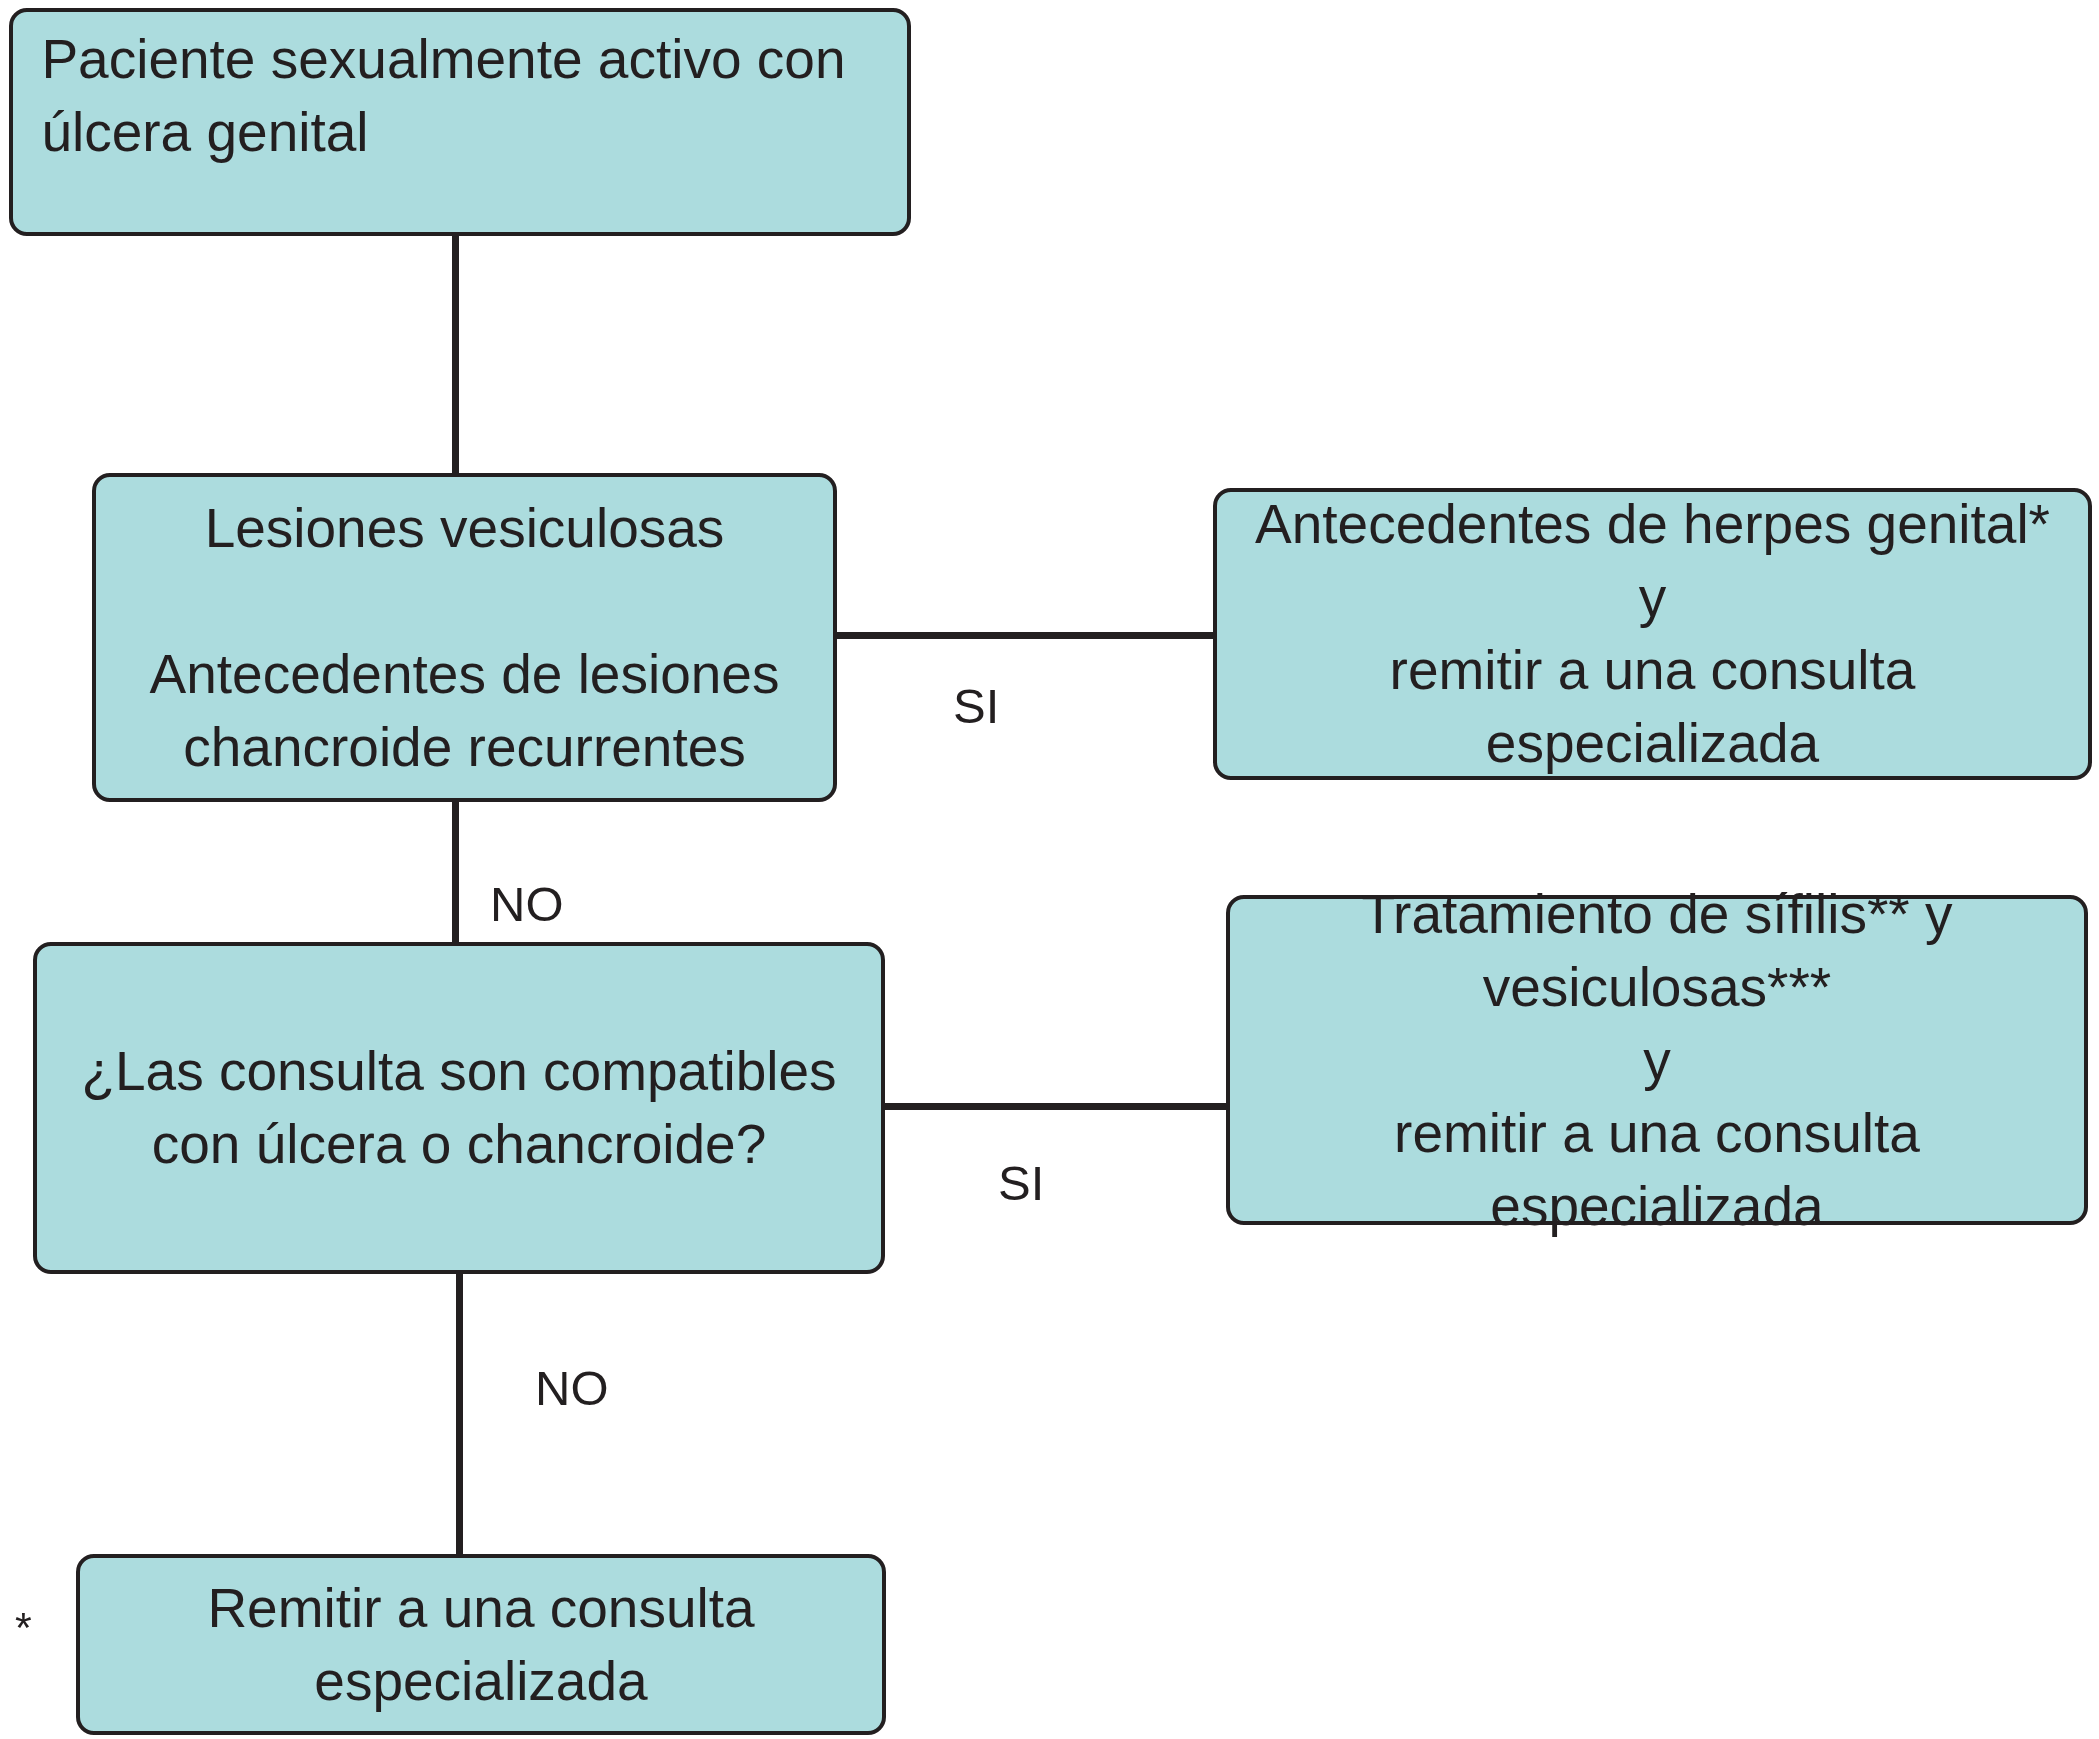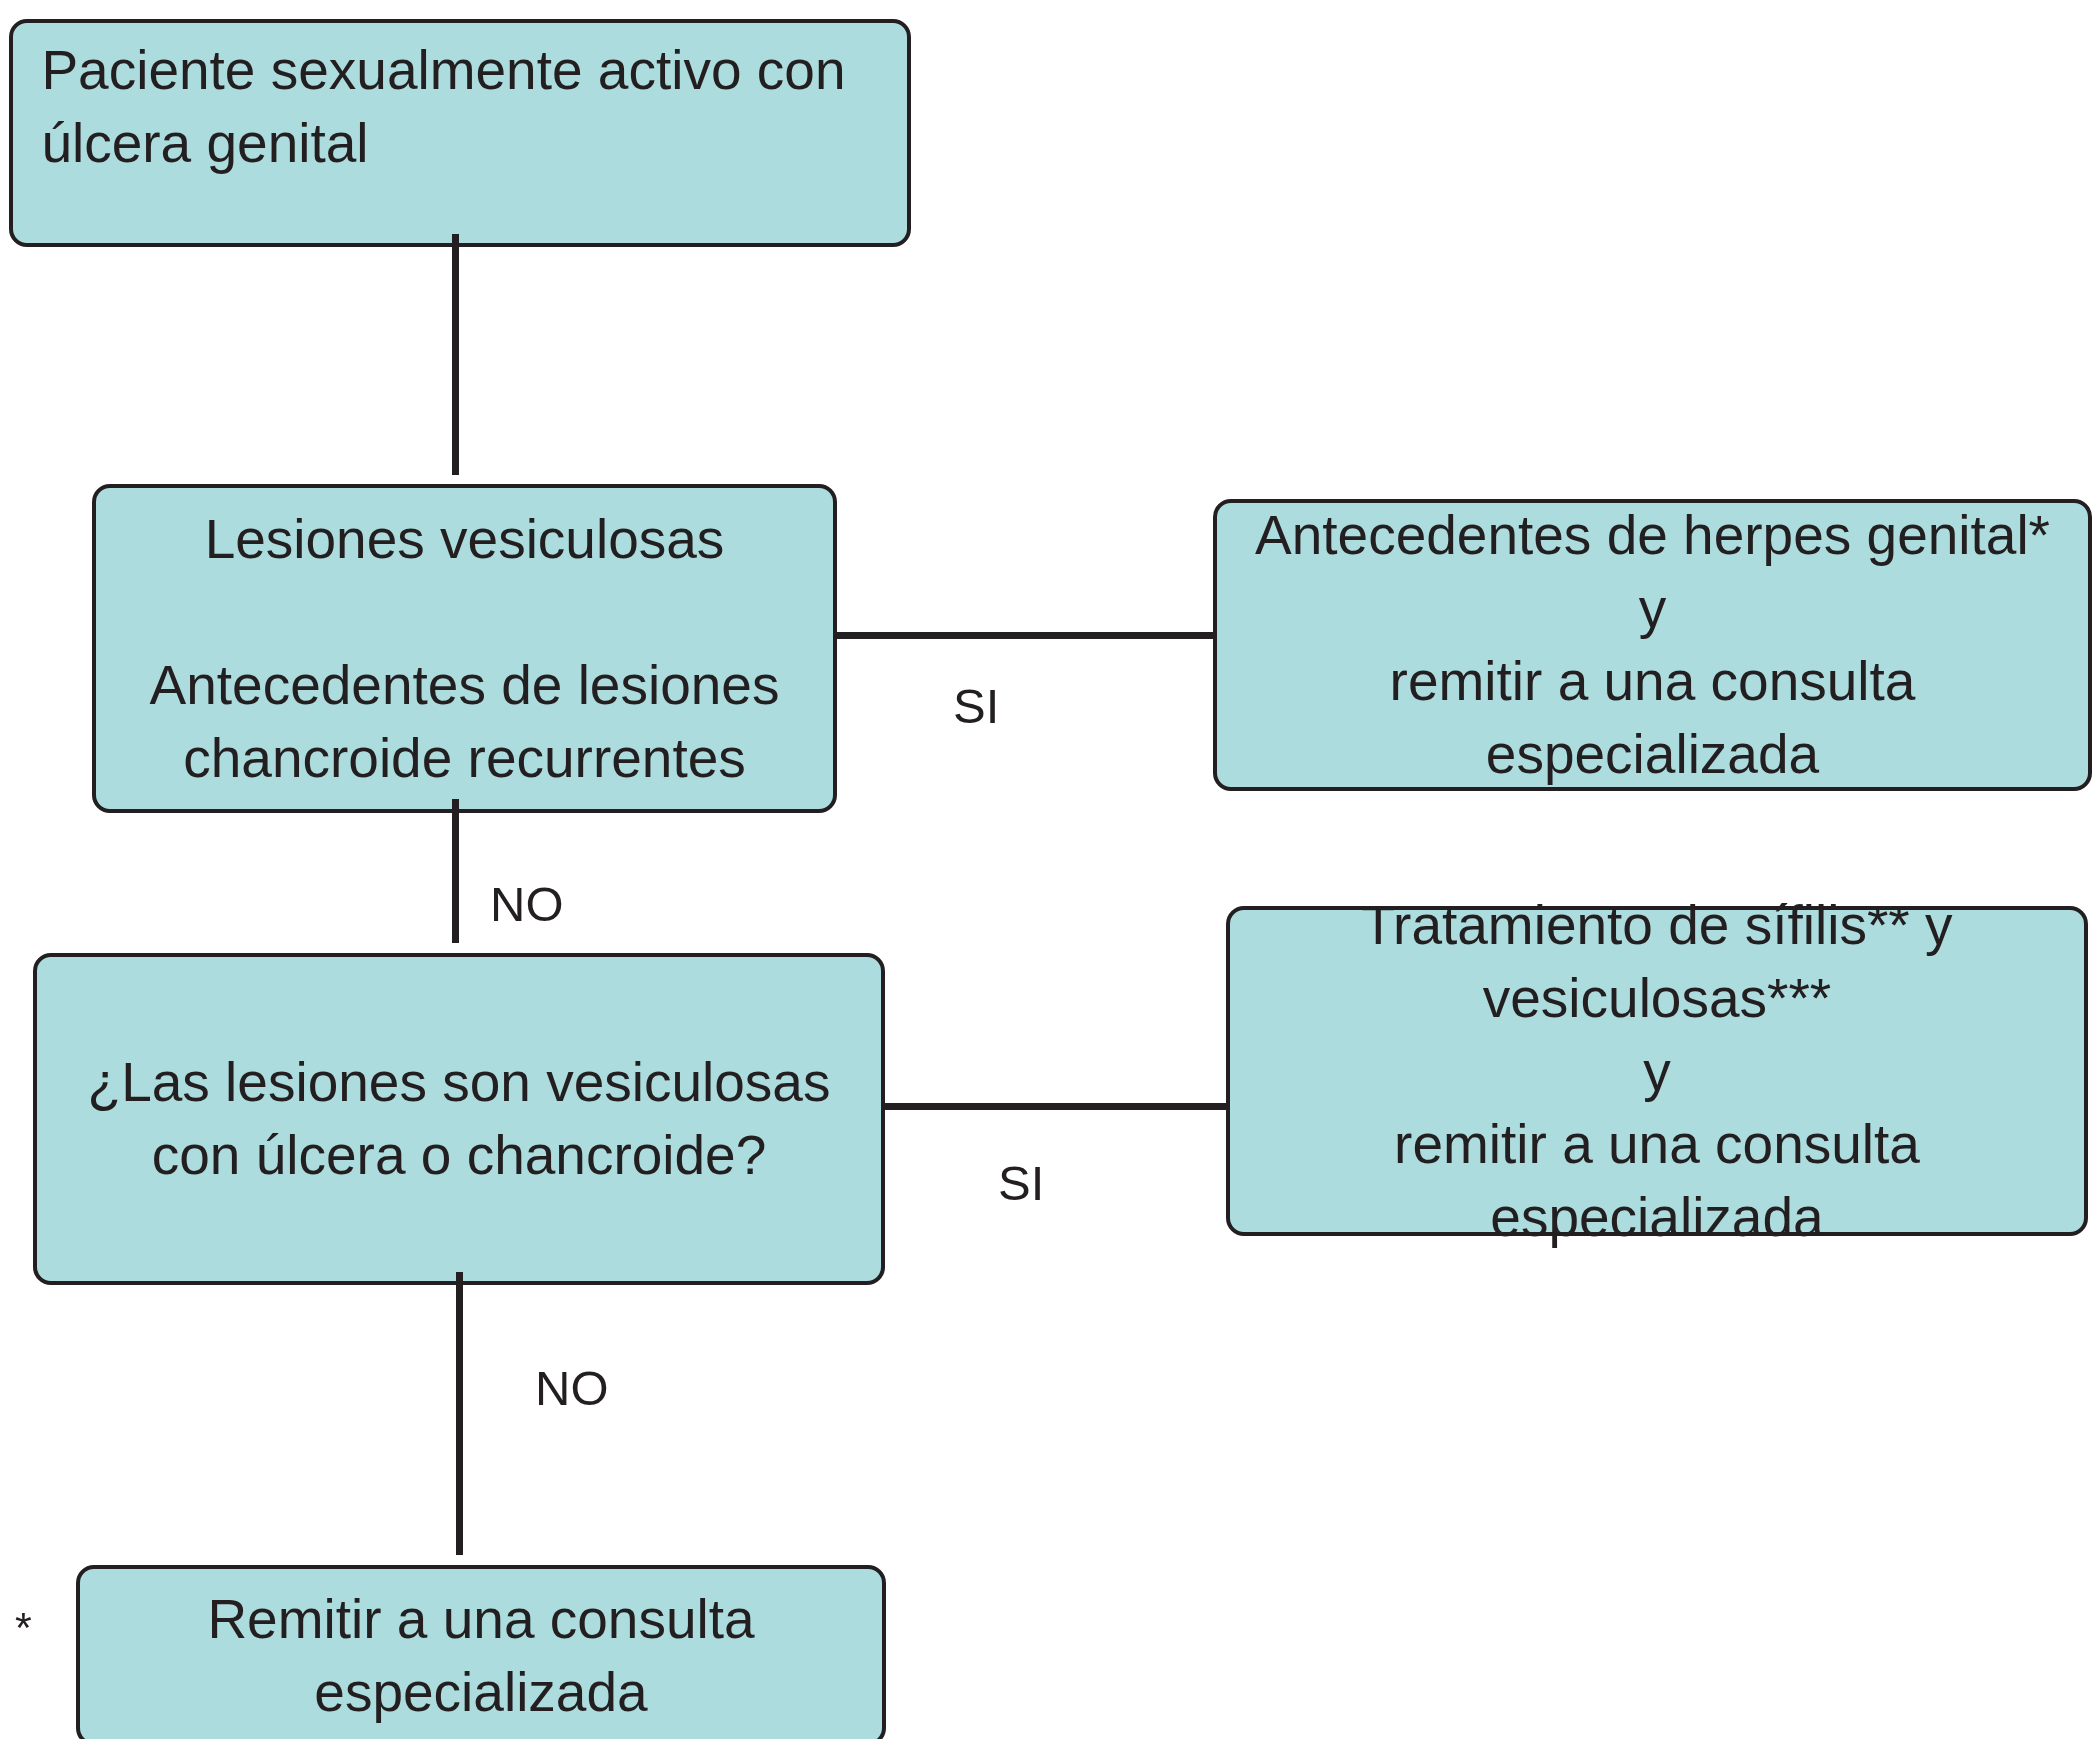--- a/index.html
+++ b/index.html
@@ -17,21 +17,20 @@
     overflow: hidden;
   }
   .node {
     position: absolute;
     background: var(--box-fill, #ACDCDE);
     border: 4.7px solid var(--box-border, #231F20);
     border-radius: 18px;
     box-sizing: border-box;
     font-size: 55px;
     line-height: 73px;
-    margin-top: 11px;
   }
   .node.center {
     display: flex;
     flex-direction: column;
     justify-content: center;
     align-items: center;
     text-align: left;
   }
   .bline {
     min-height: 73px;
@@ -102,21 +101,21 @@
     <div class="bline">Antecedentes de herpes genital*</div>
     <div class="bline">y</div>
     <div class="bline">remitir a una consulta</div>
     <div class="bline">especializada</div>
   </div>
 
   <div class="vline" id="line-b"></div>
   <div class="edge-label" id="label-no-1">NO</div>
 
   <div class="node center" id="box-question">
-    <div class="bline">¿Las lesiones son vesiculosas</div>
+    <div class="bline">¿Las consulta son compatibles</div>
     <div class="bline">con úlcera o chancroide?</div>
   </div>
 
   <div class="hline" id="hline-2"></div>
   <div class="edge-label" id="label-si-2">SI</div>
 
   <div class="node center" id="box-syphilis">
     <div class="bline">Tratamiento de sífilis** y</div>
     <div class="bline">vesiculosas***</div>
     <div class="bline">y</div>

